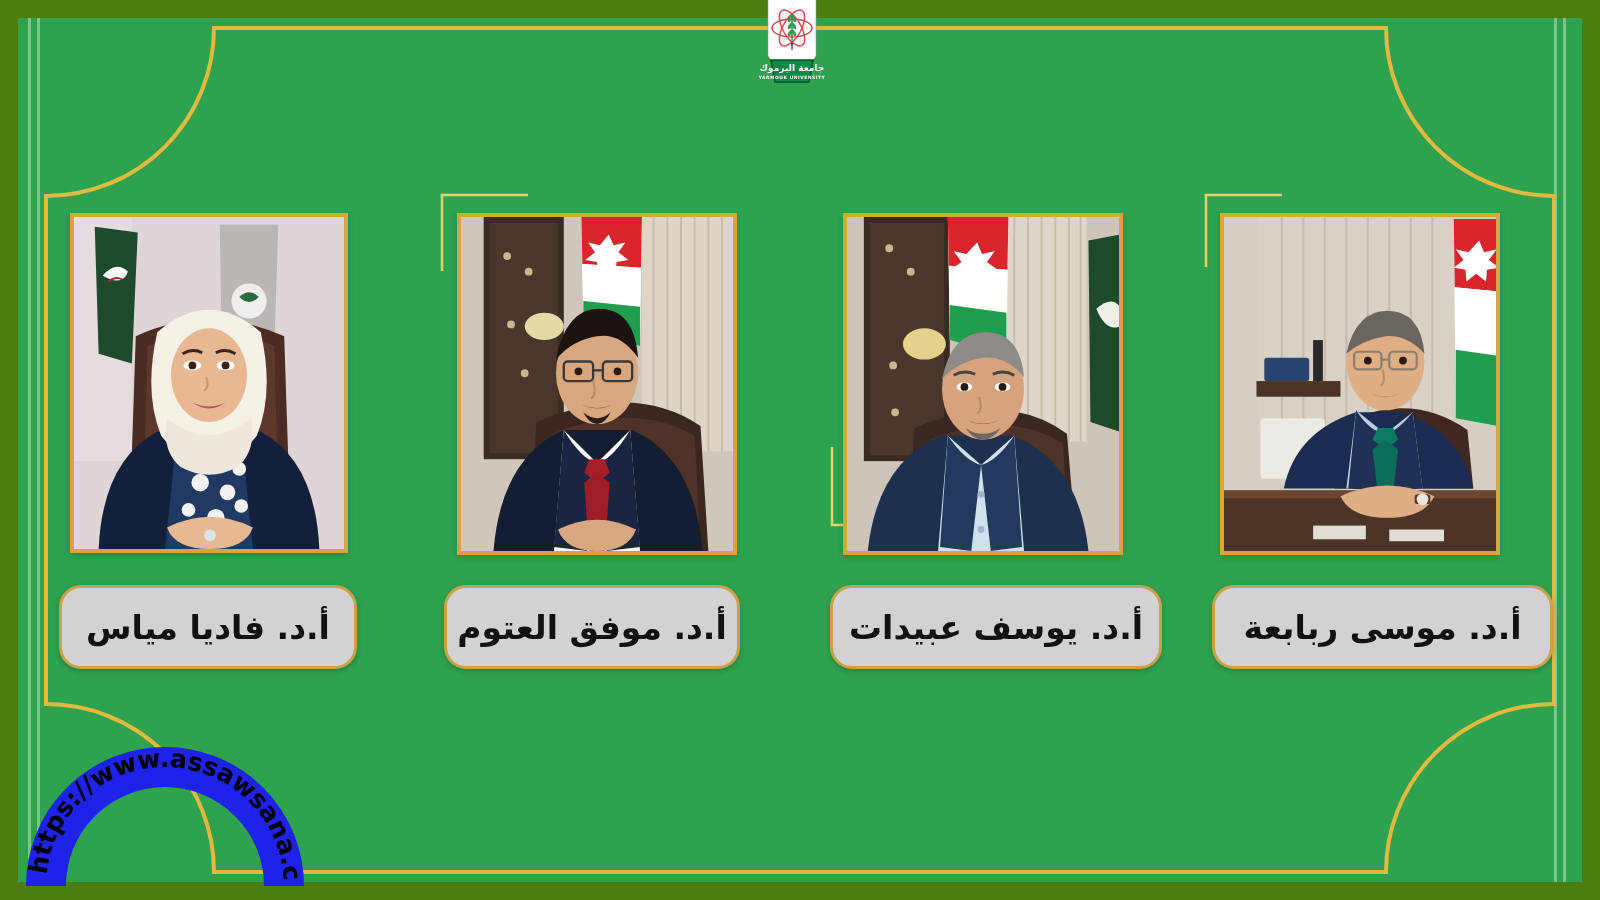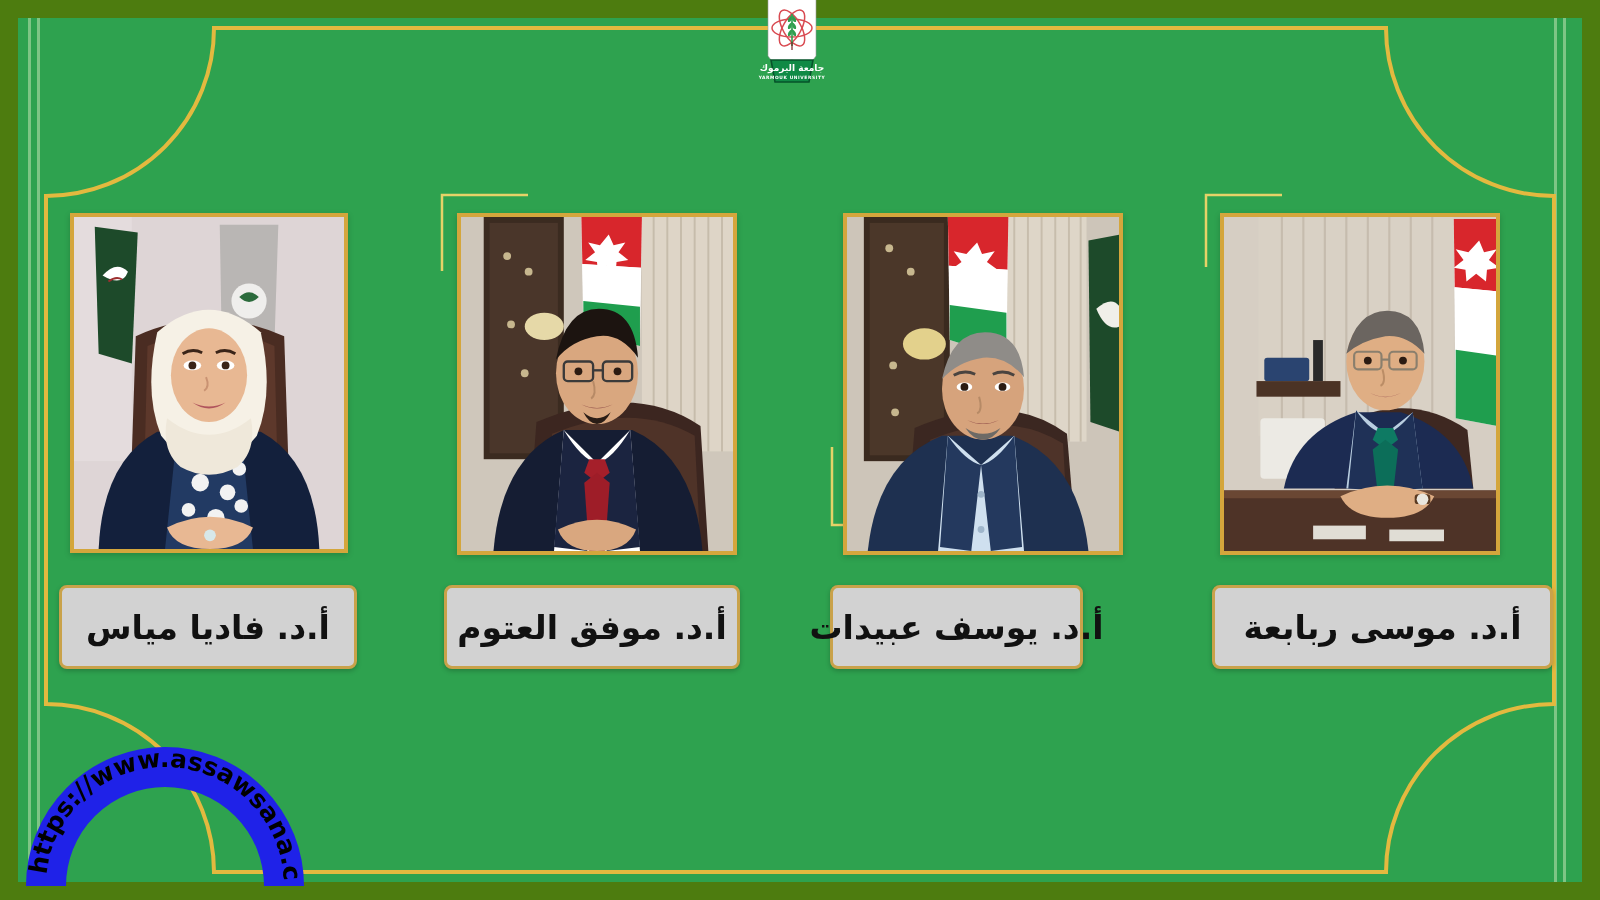--- a/index.html
+++ b/index.html
@@ -84,29 +84,29 @@
   .photo { position: absolute; inset: 0; overflow: hidden; }
   .photo svg { display: block; width: 100%; height: 100%; }
 
   
   .nameplate {
     position: absolute;
     top: 400px;
     height: 84px;
     background: #d2d2d2;
     border: 3px solid #c9a24a;
-    border-radius: 8px;
+    border-radius: 22px;
     display: flex;
     align-items: center;
     justify-content: center;
     box-shadow: 0 2px 5px rgba(0,0,0,.22);
   }
   .person.p0 .nameplate { left: 14px; width: 298px; }
   .person.p1 .nameplate { left: 12px; width: 296px; }
-  .person.p2 .nameplate { left: 12px; width: 253px; }
+  .person.p2 .nameplate { left: 12px; width: 332px; }
   .person.p3 .nameplate { left: 20px; width: 341px; }
 
   .nameplate .nm {
     direction: rtl;
     font-family: "DejaVu Sans", sans-serif;
     font-size: 33px;
     font-weight: bold;
     color: #111;
     letter-spacing: 0px;
     white-space: nowrap;

